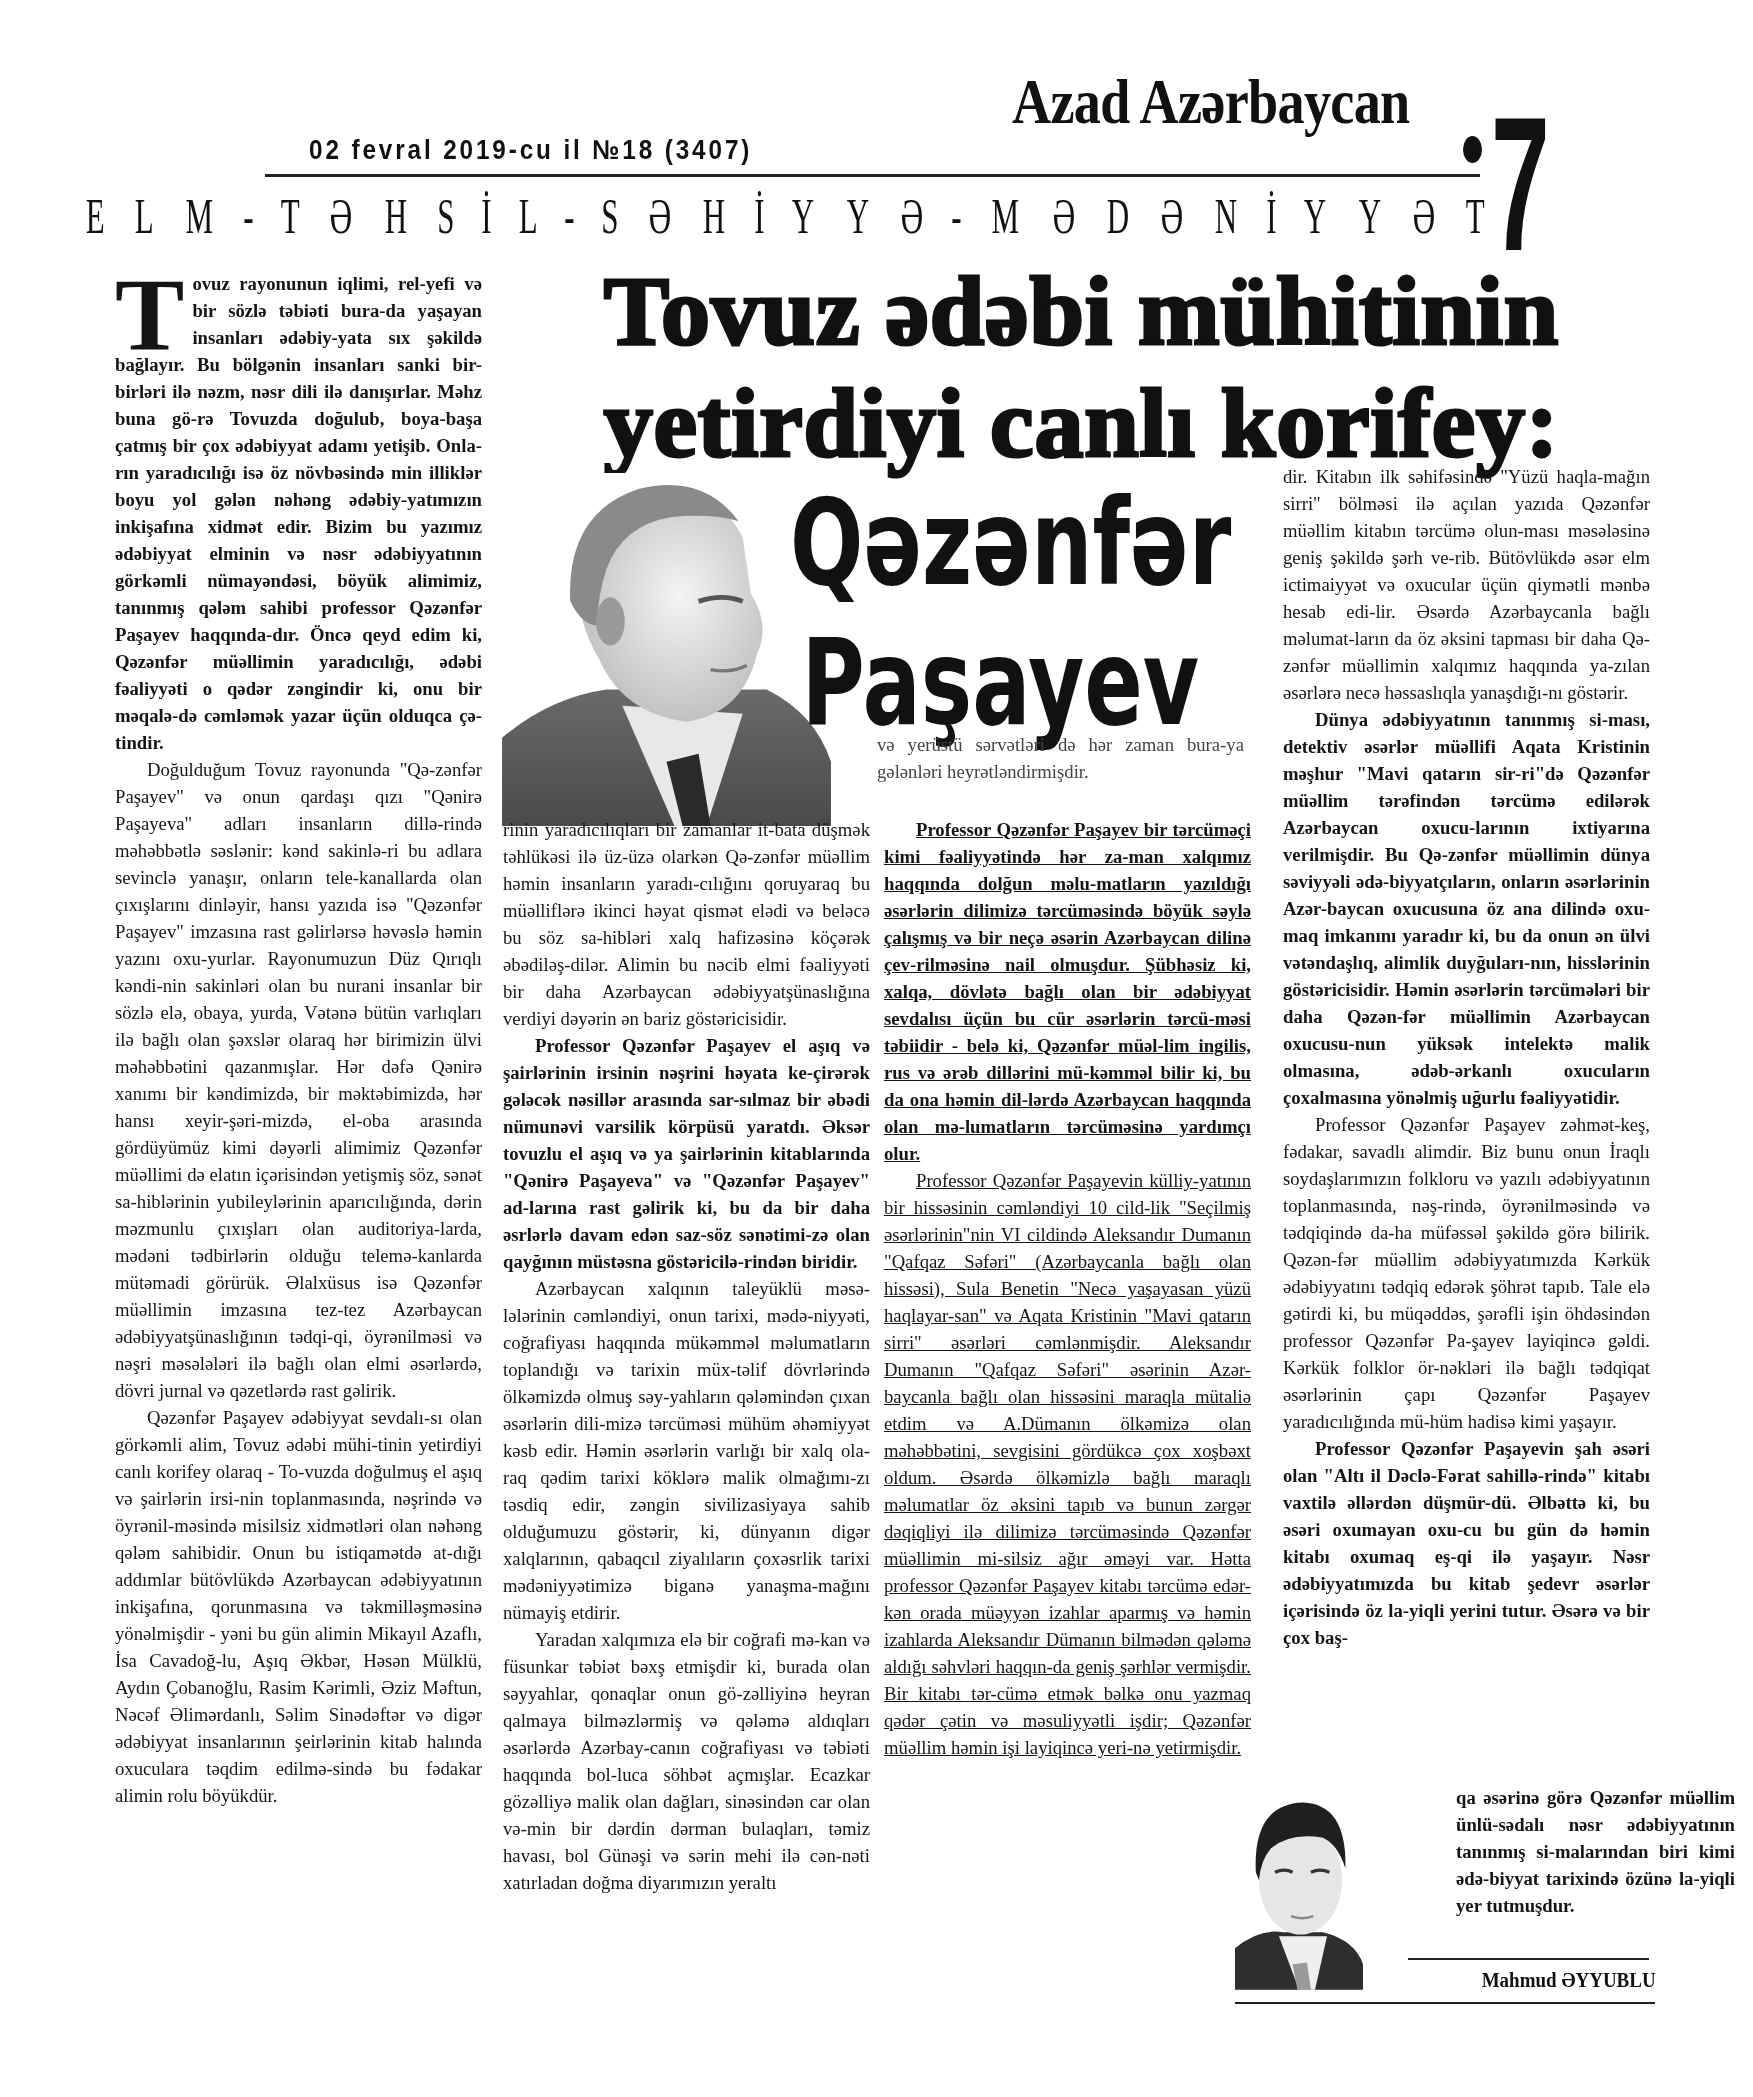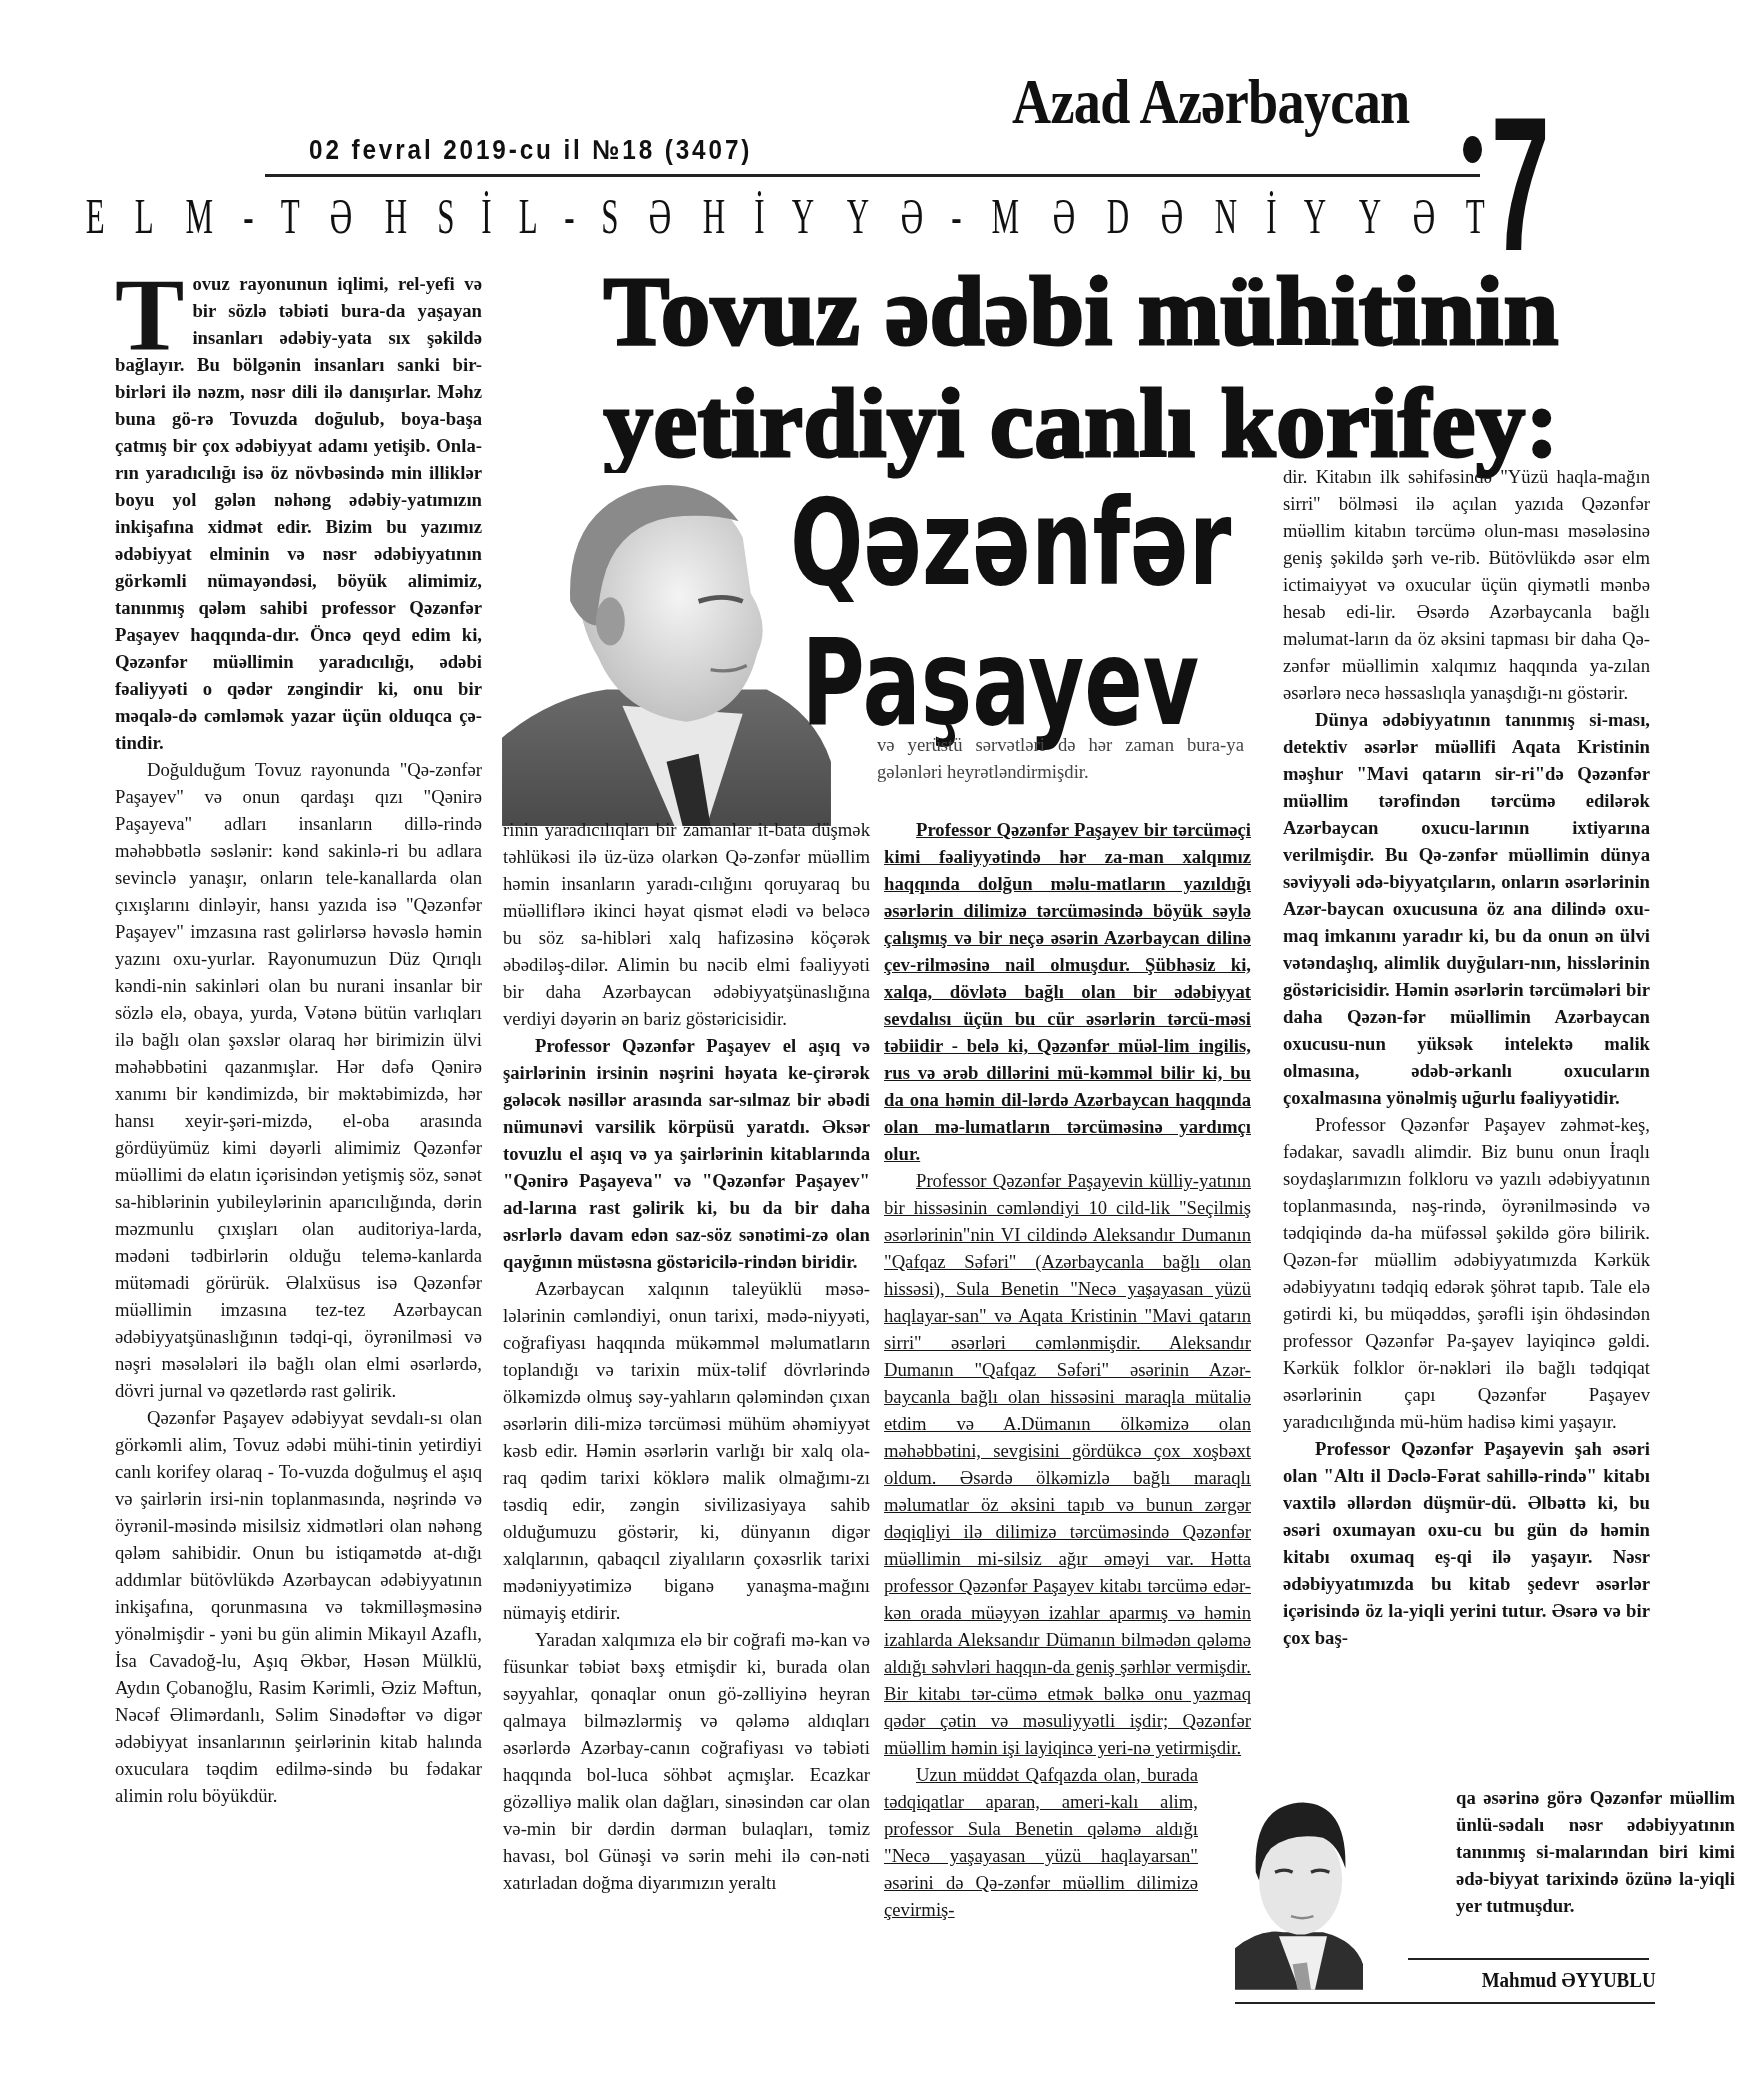--- a/index.html
+++ b/index.html
@@ -129,21 +129,20 @@
   <p class="indent">Azərbaycan xalqının taleyüklü məsə-lələrinin cəmləndiyi, onun tarixi, mədə-niyyəti, coğrafiyası haqqında mükəmməl məlumatların toplandığı və tarixin müx-təlif dövrlərində ölkəmizdə olmuş səy-yahların qələmindən çıxan əsərlərin dili-mizə tərcüməsi mühüm əhəmiyyət kəsb edir. Həmin əsərlərin varlığı bir xalq ola-raq qədim tarixi köklərə malik olmağımı-zı təsdiq edir, zəngin sivilizasiyaya sahib olduğumuzu göstərir, ki, dünyanın digər xalqlarının, qabaqcıl ziyalıların çoxəsrlik tarixi mədəniyyətimizə biganə yanaşma-mağını nümayiş etdirir.</p>
   <p class="indent">Yaradan xalqımıza elə bir coğrafi mə-kan və füsunkar təbiət bəxş etmişdir ki, burada olan səyyahlar, qonaqlar onun gö-zəlliyinə heyran qalmaya bilməzlərmiş və qələmə aldıqları əsərlərdə Azərbay-canın coğrafiyası və təbiəti haqqında bol-luca söhbət açmışlar. Ecazkar gözəlliyə malik olan dağları, sinəsindən car olan və-min bir dərdin dərman bulaqları, təmiz havası, bol Günəşi və sərin mehi ilə cən-nəti xatırladan doğma diyarımızın yeraltı</p>
 </div>
 
 <div class="col col3a" style="color:#444;">
   <p>və yerüstü sərvətləri də hər zaman bura-ya gələnləri heyrətləndirmişdir.</p>
 </div>
 <div class="col col3b">
   <p class="indent b">Professor Qəzənfər Paşayev bir tərcüməçi kimi fəaliyyətində hər za-man xalqımız haqqında dolğun məlu-matların yazıldığı əsərlərin dilimizə tərcüməsində böyük səylə çalışmış və bir neçə əsərin Azərbaycan dilinə çev-rilməsinə nail olmuşdur. Şübhəsiz ki, xalqa, dövlətə bağlı olan bir ədəbiyyat sevdalısı üçün bu cür əsərlərin tərcü-məsi təbiidir - belə ki, Qəzənfər müəl-lim ingilis, rus və ərəb dillərini mü-kəmməl bilir ki, bu da ona həmin dil-lərdə Azərbaycan haqqında olan mə-lumatların tərcüməsinə yardımçı olur.</p>
   <p class="indent">Professor Qəzənfər Paşayevin külliy-yatının bir hissəsinin cəmləndiyi 10 cild-lik "Seçilmiş əsərlərinin"nin VI cildində Aleksandır Dumanın "Qafqaz Səfəri" (Azərbaycanla bağlı olan hissəsi), Sula Benetin "Necə yaşayasan yüzü haqlayar-san" və Aqata Kristinin "Mavi qatarın sirri" əsərləri cəmlənmişdir. Aleksandır Dumanın "Qafqaz Səfəri" əsərinin Azər-baycanla bağlı olan hissəsini maraqla mütaliə etdim və A.Dümanın ölkəmizə olan məhəbbətini, sevgisini gördükcə çox xoşbəxt oldum. Əsərdə ölkəmizlə bağlı maraqlı məlumatlar öz əksini tapıb və bunun zərgər dəqiqliyi ilə dilimizə tərcüməsində Qəzənfər müəllimin mi-silsiz ağır əməyi var. Hətta professor Qəzənfər Paşayev kitabı tərcümə edər-kən orada müəyyən izahlar aparmış və həmin izahlarda Aleksandır Dümanın bilmədən qələmə aldığı səhvləri haqqın-da geniş şərhlər vermişdir. Bir kitabı tər-cümə etmək bəlkə onu yazmaq qədər çətin və məsuliyyətli işdir; Qəzənfər müəllim həmin işi layiqincə yeri-nə yetirmişdir.</p>
-  <p class="indent" style="width:314px;">Uzun müddət Qafqazda olan, burada tədqiqatlar aparan, ameri-kalı alim, professor Sula Benetin qələmə aldığı "Necə yaşayasan yüzü haqlayarsan" əsərini də Qə-zənfər müəllim dilimizə çevirmiş-</p>
 </div>
 
 <div class="col col4">
   <p>dir. Kitabın ilk səhifəsində "Yüzü haqla-mağın sirri" bölməsi ilə açılan yazıda Qəzənfər müəllim kitabın tərcümə olun-ması məsələsinə geniş şəkildə şərh ve-rib. Bütövlükdə əsər elm ictimaiyyət və oxucular üçün qiymətli mənbə hesab edi-lir. Əsərdə Azərbaycanla bağlı məlumat-ların da öz əksini tapması bir daha Qə-zənfər müəllimin xalqımız haqqında ya-zılan əsərlərə necə həssaslıqla yanaşdığı-nı göstərir.</p>
   <p class="indent b">Dünya ədəbiyyatının tanınmış si-ması, detektiv əsərlər müəllifi Aqata Kristinin məşhur "Mavi qatarın sir-ri"də Qəzənfər müəllim tərəfindən tərcümə edilərək Azərbaycan oxucu-larının ixtiyarına verilmişdir. Bu Qə-zənfər müəllimin dünya səviyyəli ədə-biyyatçıların, onların əsərlərinin Azər-baycan oxucusuna öz ana dilində oxu-maq imkanını yaradır ki, bu da onun ən ülvi vətəndaşlıq, alimlik duyğuları-nın, hisslərinin göstəricisidir. Həmin əsərlərin tərcümələri bir daha Qəzən-fər müəllimin Azərbaycan oxucusu-nun yüksək intelektə malik olmasına, ədəb-ərkanlı oxucuların çoxalmasına yönəlmiş uğurlu fəaliyyətidir.</p>
   <p class="indent">Professor Qəzənfər Paşayev zəhmət-keş, fədakar, savadlı alimdir. Biz bunu onun İraqlı soydaşlarımızın folkloru və yazılı ədəbiyyatının toplanmasında, nəş-rində, öyrənilməsində və tədqiqində da-ha müfəssəl şəkildə görə bilirik. Qəzən-fər müəllim ədəbiyyatımızda Kərkük ədəbiyyatını tədqiq edərək şöhrət tapıb. Tale elə gətirdi ki, bu müqəddəs, şərəfli işin öhdəsindən professor Qəzənfər Pa-şayev layiqincə gəldi. Kərkük folklor ör-nəkləri ilə bağlı tədqiqat əsərlərinin çapı Qəzənfər Paşayev yaradıcılığında mü-hüm hadisə kimi yaşayır.</p>
   <p class="indent b">Professor Qəzənfər Paşayevin şah əsəri olan "Altı il Dəclə-Fərat sahillə-rində" kitabı vaxtilə əllərdən düşmür-dü. Əlbəttə ki, bu əsəri oxumayan oxu-cu bu gün də həmin kitabı oxumaq eş-qi ilə yaşayır. Nəsr ədəbiyyatımızda bu kitab şedevr əsərlər içərisində öz la-yiqli yerini tutur. Əsərə və bir çox baş-</p>
 </div>
 
 <div class="photo photo-author">

